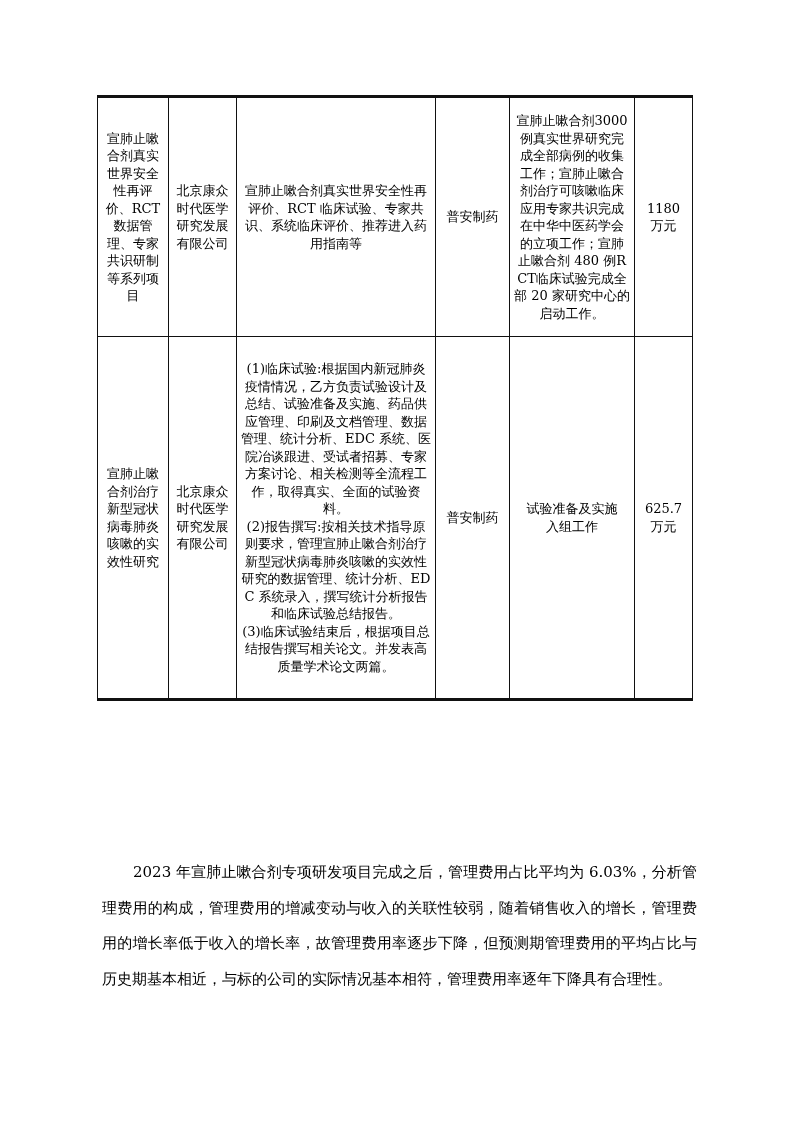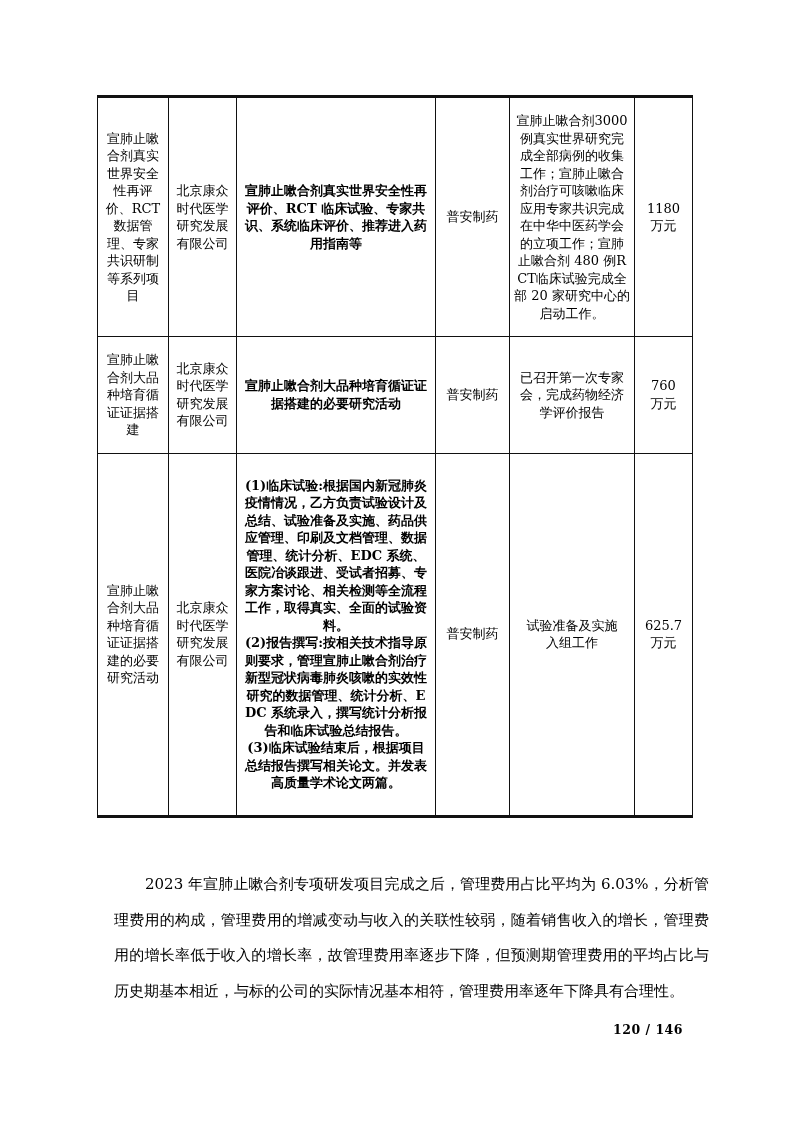--- a/index.html
+++ b/index.html
@@ -27,33 +27,32 @@
     font-size:13px;
     line-height:17.5px;
     vertical-align:middle;
     text-align:center;
     overflow:hidden;
     word-break:break-all;
   }
   td.cell-left {
     text-align:justify;
     text-justify:inter-character;
-    font-weight:bold;
   }
   .pre { white-space:pre-line;margin-top:16px; }
   tr.row-1 { height:212px; }
   tr.row-2 { height:89px; }
   tr.row-3 { height:87px; }
   tr.row-4 { height:363px; }
 
   .body-paragraph {
     position:absolute;
     left:98px; top:851px;
     width:595px;
-    margin:16px;
+    margin:4px;
     font-size:15px;
     line-height:35.5px;
     text-align:justify;
     text-justify:inter-character;
     text-indent:31px;
     word-break:break-all;
   }
   .page-number {
     position:absolute;
     top:1022px;
@@ -82,41 +81,31 @@
     <tbody>
       <tr class="row-1">
         <td>宣肺止嗽合剂真实世界安全性再评价、RCT 数据管理、专家共识研制等系列项目</td>
         <td>北京康众时代医学研究发展有限公司</td>
         <td class="cell-left">宣肺止嗽合剂真实世界安全性再评价、RCT 临床试验、专家共识、系统临床评价、推荐进入药用指南等</td>
         <td>普安制药</td>
         <td>宣肺止嗽合剂3000例真实世界研究完成全部病例的收集工作；宣肺止嗽合剂治疗可咳嗽临床应用专家共识完成在中华中医药学会的立项工作；宣肺止嗽合剂 480 例RCT临床试验完成全部 20 家研究中心的启动工作。</td>
         <td class="pre">1180
 万元</td>
       </tr>
-      <tr class="row-2">
-        <td>宣肺止嗽合剂大品种培育循证证据搭建</td>
-        <td>北京康众时代医学研究发展有限公司</td>
-        <td class="cell-left">宣肺止嗽合剂大品种培育循证证据搭建的必要研究活动</td>
-        <td>普安制药</td>
-        <td>已召开第一次专家会，完成药物经济学评价报告</td>
-        <td class="pre">760
-万元</td>
-      </tr>
       <tr class="row-4">
-        <td>宣肺止嗽合剂大品种培育循证证据搭建的必要研究活动</td>
+        <td>宣肺止嗽合剂治疗新型冠状病毒肺炎咳嗽的实效性研究</td>
         <td>北京康众时代医学研究发展有限公司</td>
         <td class="cell-left pre">(1)临床试验:根据国内新冠肺炎疫情情况，乙方负责试验设计及总结、试验准备及实施、药品供应管理、印刷及文档管理、数据管理、统计分析、EDC 系统、医院冶谈跟进、受试者招募、专家方案讨论、相关检测等全流程工作，取得真实、全面的试验资料。
 (2)报告撰写:按相关技术指导原则要求，管理宣肺止嗽合剂治疗新型冠状病毒肺炎咳嗽的实效性研究的数据管理、统计分析、EDC 系统录入，撰写统计分析报告和临床试验总结报告。
 (3)临床试验结束后，根据项目总结报告撰写相关论文。并发表高质量学术论文两篇。</td>
         <td>普安制药</td>
         <td class="pre">试验准备及实施
 入组工作</td>
         <td class="pre">625.7
 万元</td>
       </tr>
     </tbody>
   </table>
 
   <p class="body-paragraph">2023 年宣肺止嗽合剂专项研发项目完成之后，管理费用占比平均为 6.03%，分析管理费用的构成，管理费用的增减变动与收入的关联性较弱，随着销售收入的增长，管理费用的增长率低于收入的增长率，故管理费用率逐步下降，但预测期管理费用的平均占比与历史期基本相近，与标的公司的实际情况基本相符，管理费用率逐年下降具有合理性。</p>
 
-  <div class="page-number">120 / 146</div>
 
 </div>
 
 </body></html>

